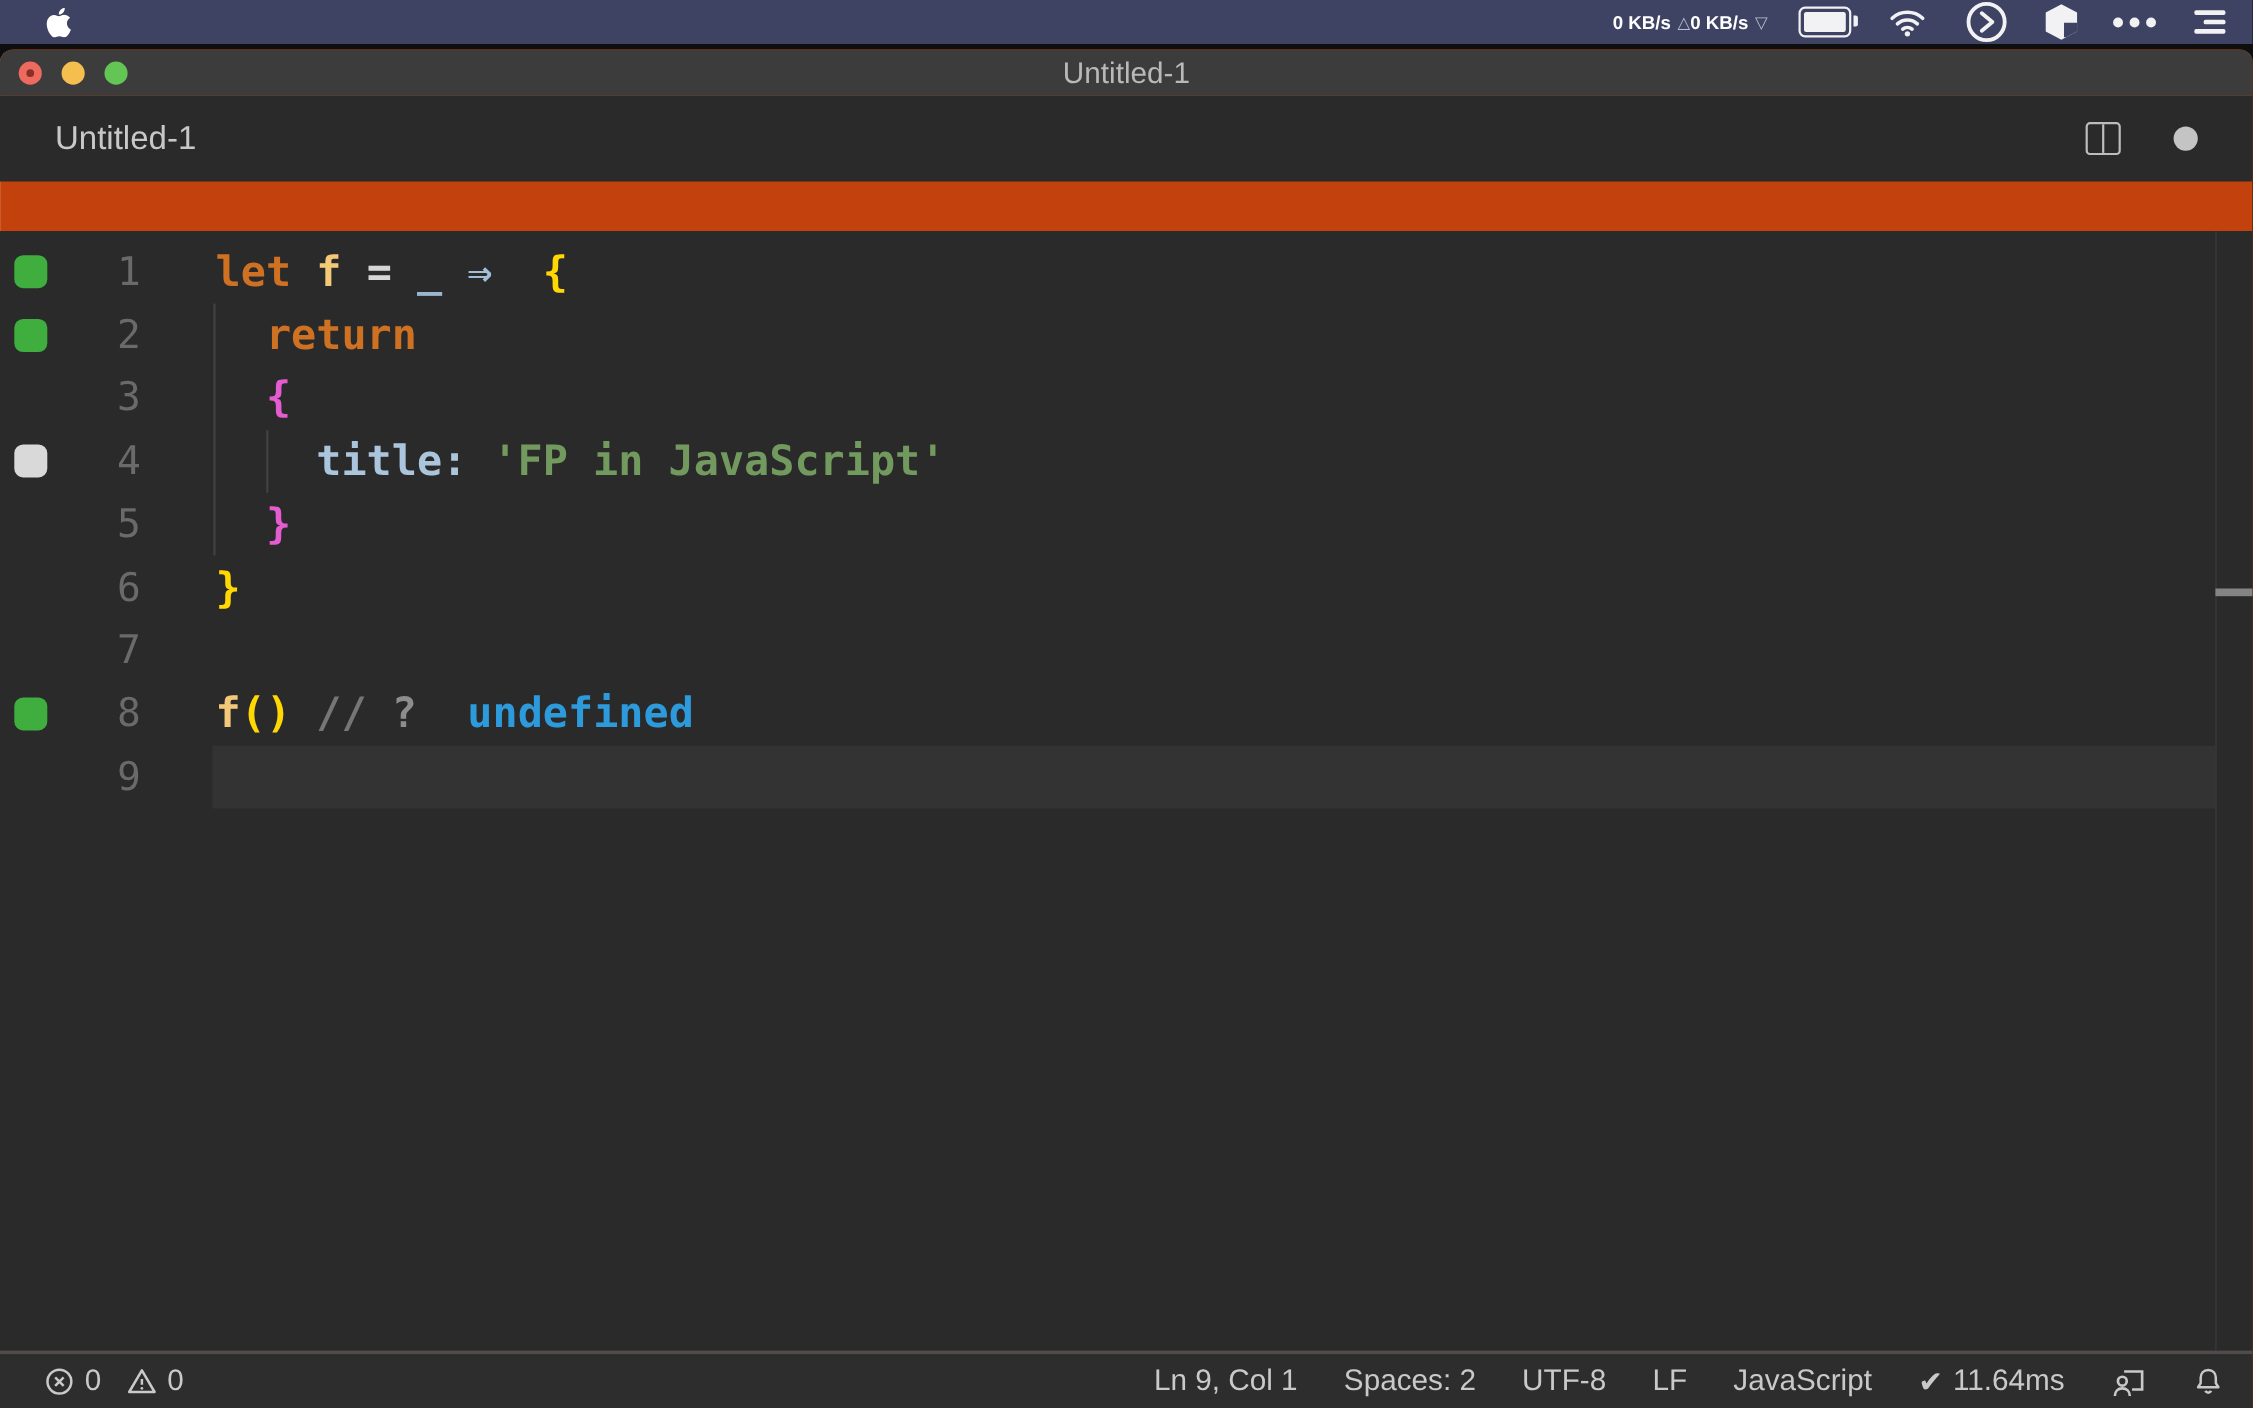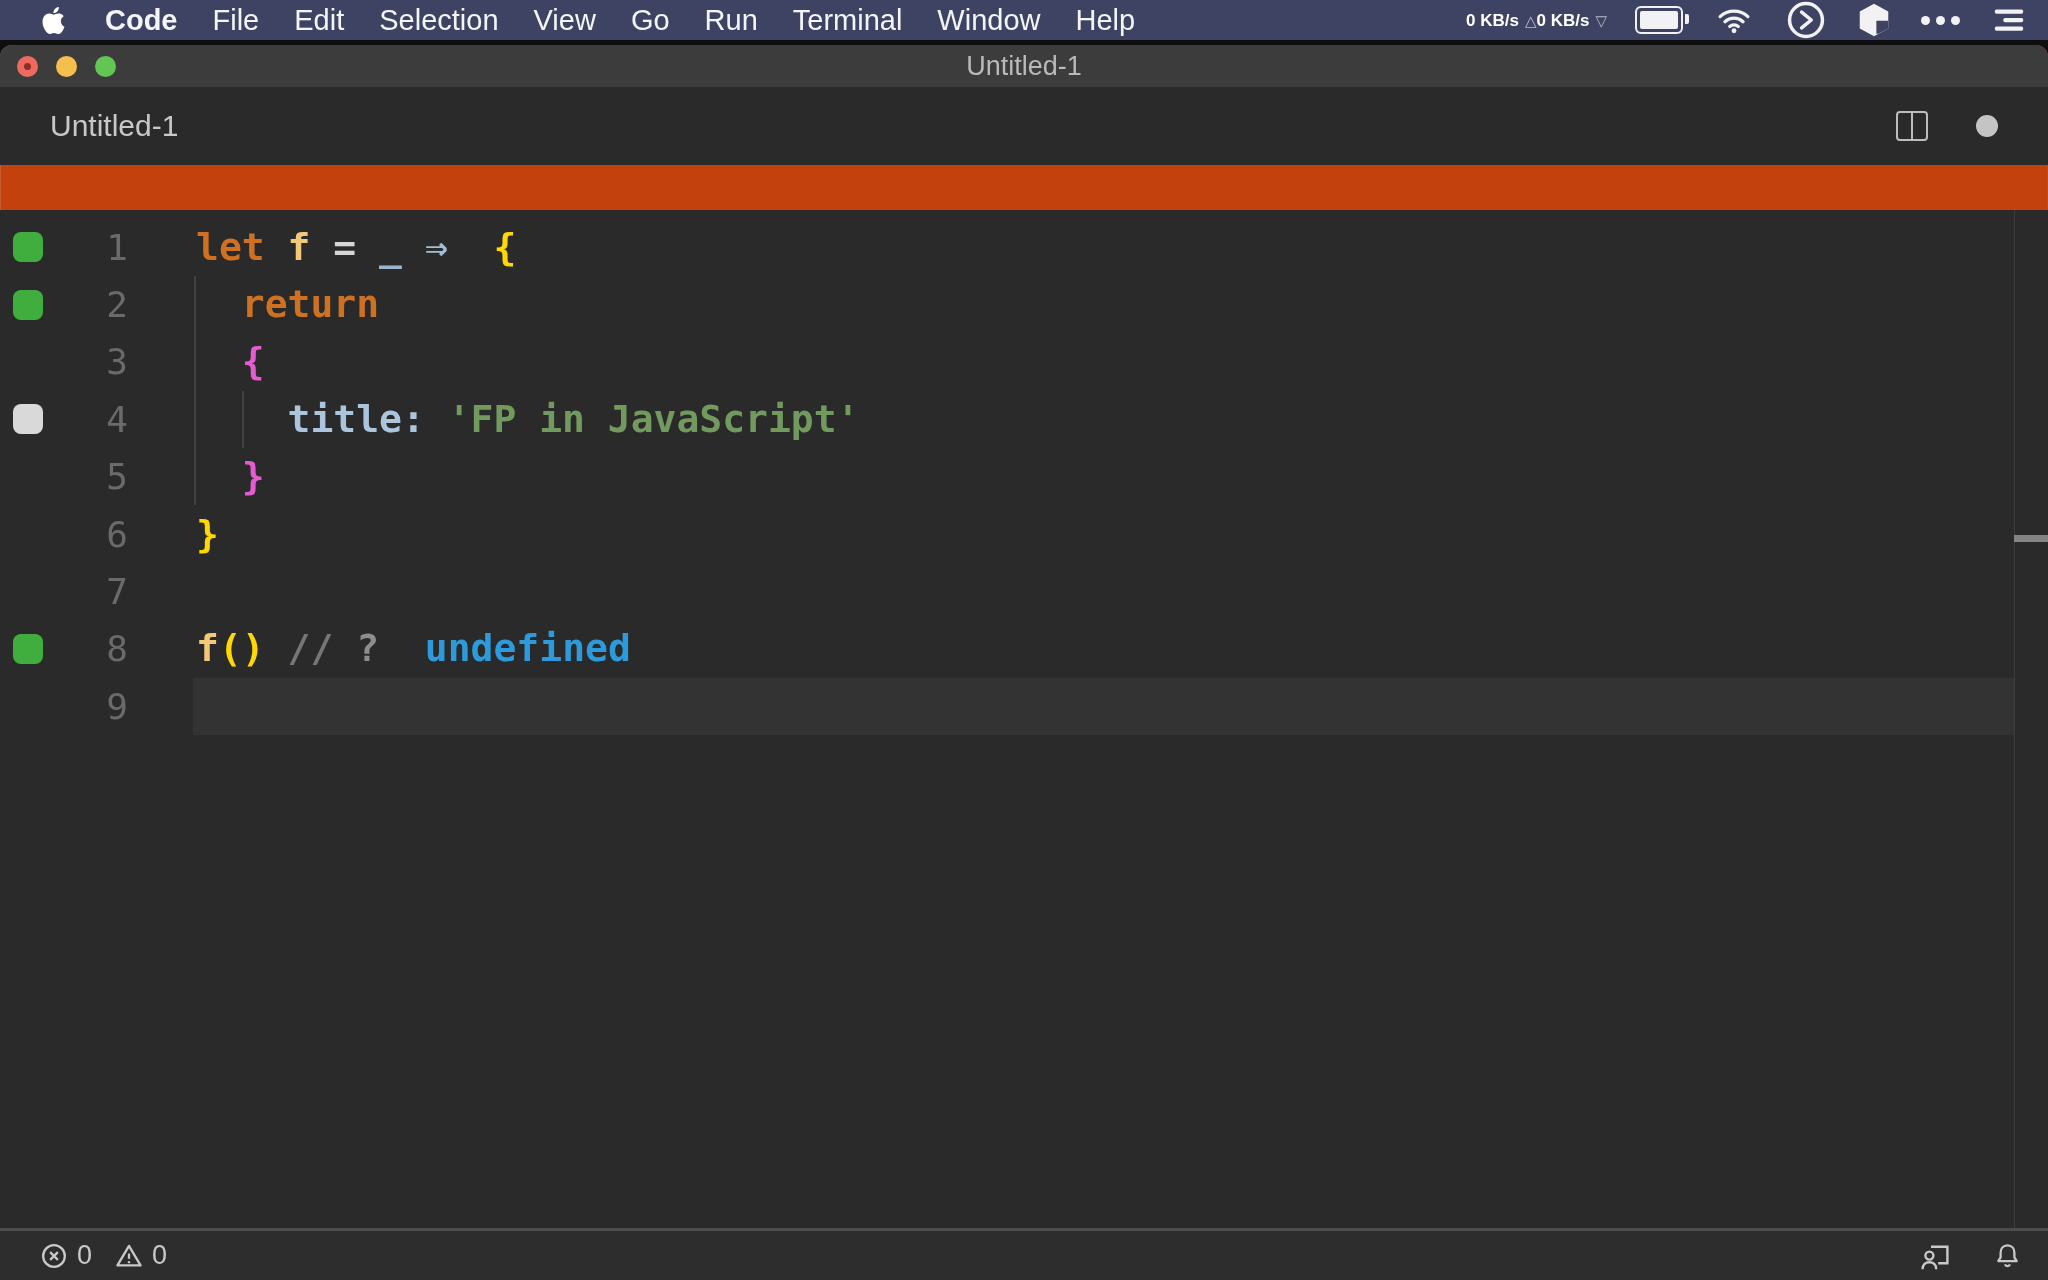--- a/index.html
+++ b/index.html
@@ -77,32 +77,20 @@
 <body>
 
 <div class="screen">
 
   <div class="menubar">
     <div class="apple">
       <svg viewBox="0 0 24 24" width="27" height="27">
           <path fill="#ffffff" d="M12.152 6.896c-.948 0-2.415-1.078-3.96-1.04-2.04.027-3.91 1.183-4.961 3.014-2.117 3.675-.546 9.103 1.519 12.09 1.013 1.454 2.208 3.09 3.792 3.039 1.52-.065 2.09-.987 3.935-.987 1.831 0 2.35.987 3.96.948 1.637-.026 2.676-1.48 3.676-2.948 1.156-1.688 1.636-3.325 1.662-3.415-.039-.013-3.182-1.221-3.22-4.857-.026-3.04 2.48-4.494 2.597-4.559-1.429-2.09-3.623-2.324-4.39-2.376-2-.156-3.675 1.09-4.61 1.09zM15.53 3.83c.843-1.012 1.4-2.427 1.245-3.83-1.207.052-2.662.805-3.532 1.818-.78.896-1.454 2.338-1.273 3.714 1.338.104 2.715-.688 3.56-1.702"></path>
         </svg>
     </div>
-    <div class="menu-items">
-        <div class="menu-item menu-item-bold">Code</div>
-        <div class="menu-item">File</div>
-        <div class="menu-item">Edit</div>
-        <div class="menu-item">Selection</div>
-        <div class="menu-item">View</div>
-        <div class="menu-item">Go</div>
-        <div class="menu-item">Run</div>
-        <div class="menu-item">Terminal</div>
-        <div class="menu-item">Window</div>
-        <div class="menu-item">Help</div>
-      </div>
     <div class="menubar-right">
       <div class="net">
         <div class="net-row">
             <span>0 KB/s</span>
             <span class="tri">△</span>
           </div>
         <div class="net-row">
             <span>0 KB/s</span>
             <span class="tri">▽</span>
           </div>
@@ -213,20 +201,41 @@
         </svg>
         <span class="count">0</span>
         <svg viewBox="0 0 16 16" width="28" height="28" fill="none" stroke="#c9c9c9" stroke-width="1.3">
           <path d="M8 2.2 L14.6 13.4 H1.4 Z" stroke-linejoin="round"></path>
           <line x1="8" y1="6.6" x2="8" y2="9.6"></line>
           <circle cx="8" cy="11.5" r="0.7" fill="#c9c9c9" stroke="none"></circle>
         </svg>
         <span class="count">0</span>
       </div>
       <div class="status-right">
+        <div class="status-right-items">
+            <div class="status-item">
+              <span>Ln 9, Col 1</span>
+            </div>
+            <div class="status-item">
+              <span>Spaces: 2</span>
+            </div>
+            <div class="status-item">
+              <span>UTF-8</span>
+            </div>
+            <div class="status-item">
+              <span>LF</span>
+            </div>
+            <div class="status-item">
+              <span>JavaScript</span>
+            </div>
+            <div class="status-item">
+              <span class="check">✔</span>
+              <span>11.64ms</span>
+            </div>
+          </div>
         <svg viewBox="0 0 16 16" width="32" height="32" fill="none" stroke="#c9c9c9" stroke-width="1.2">
           <path d="M6 3.4 H14.2 V11.6 H9.6"></path>
           <circle cx="5.2" cy="7.8" r="2"></circle>
           <path d="M1.8 14.6 C1.8 12.3 3.3 11.1 5.2 11.1 C7.1 11.1 8.6 12.3 8.6 14.6"></path>
         </svg>
         <svg viewBox="0 0 16 16" width="29" height="29" fill="none" stroke="#c9c9c9" stroke-width="1.25">
           <path d="M8 2.4 C10.4 2.4 11.8 4.2 11.8 6.4 V9 L13.1 11.1 H2.9 L4.2 9 V6.4 C4.2 4.2 5.6 2.4 8 2.4 Z" stroke-linejoin="round"></path>
           <path d="M6.6 12.9 A1.5 1.5 0 0 0 9.4 12.9"></path>
         </svg>
       </div>

